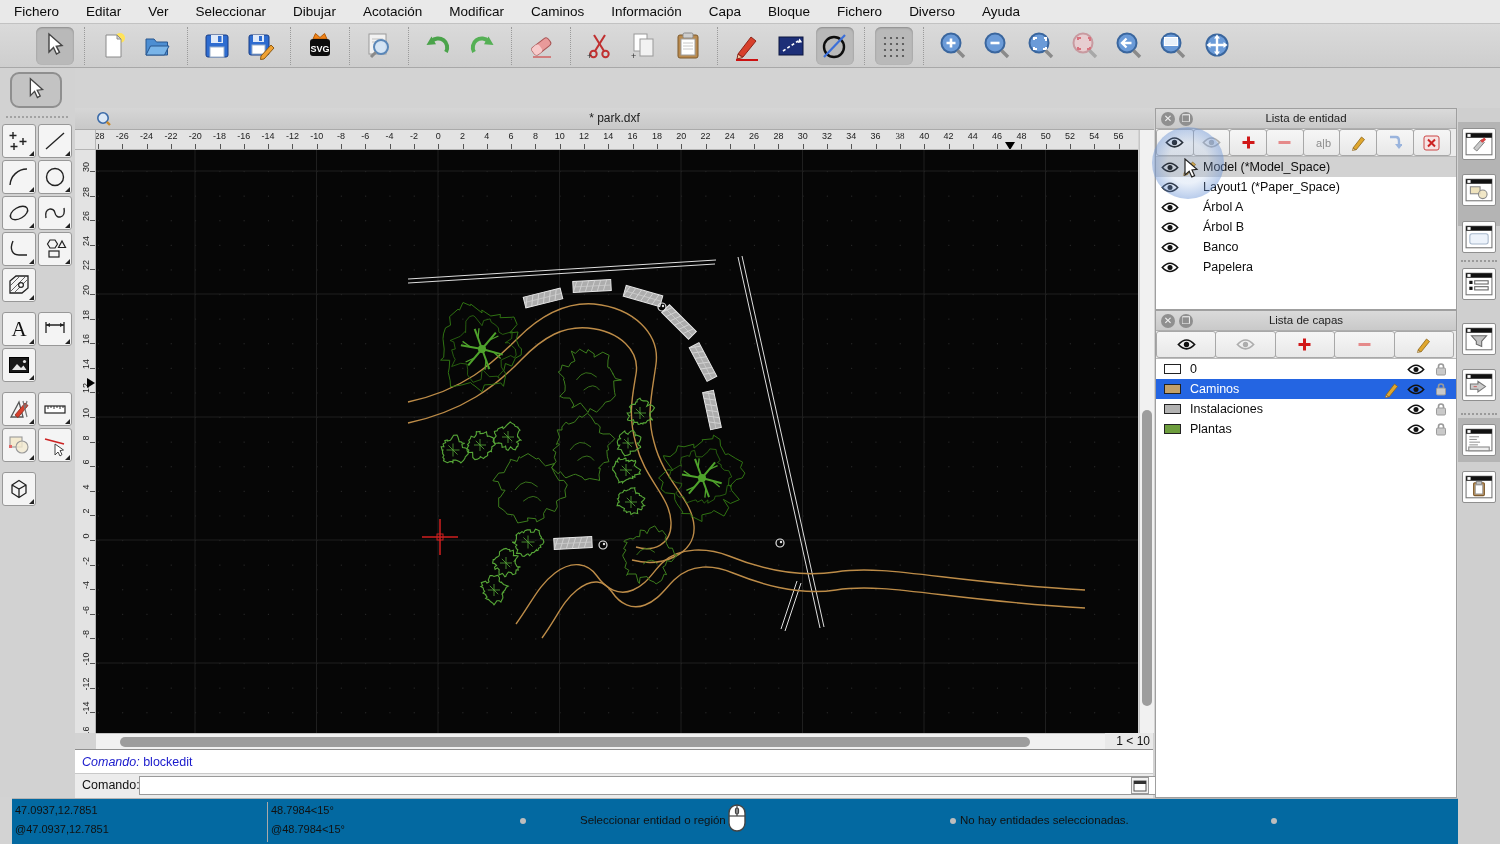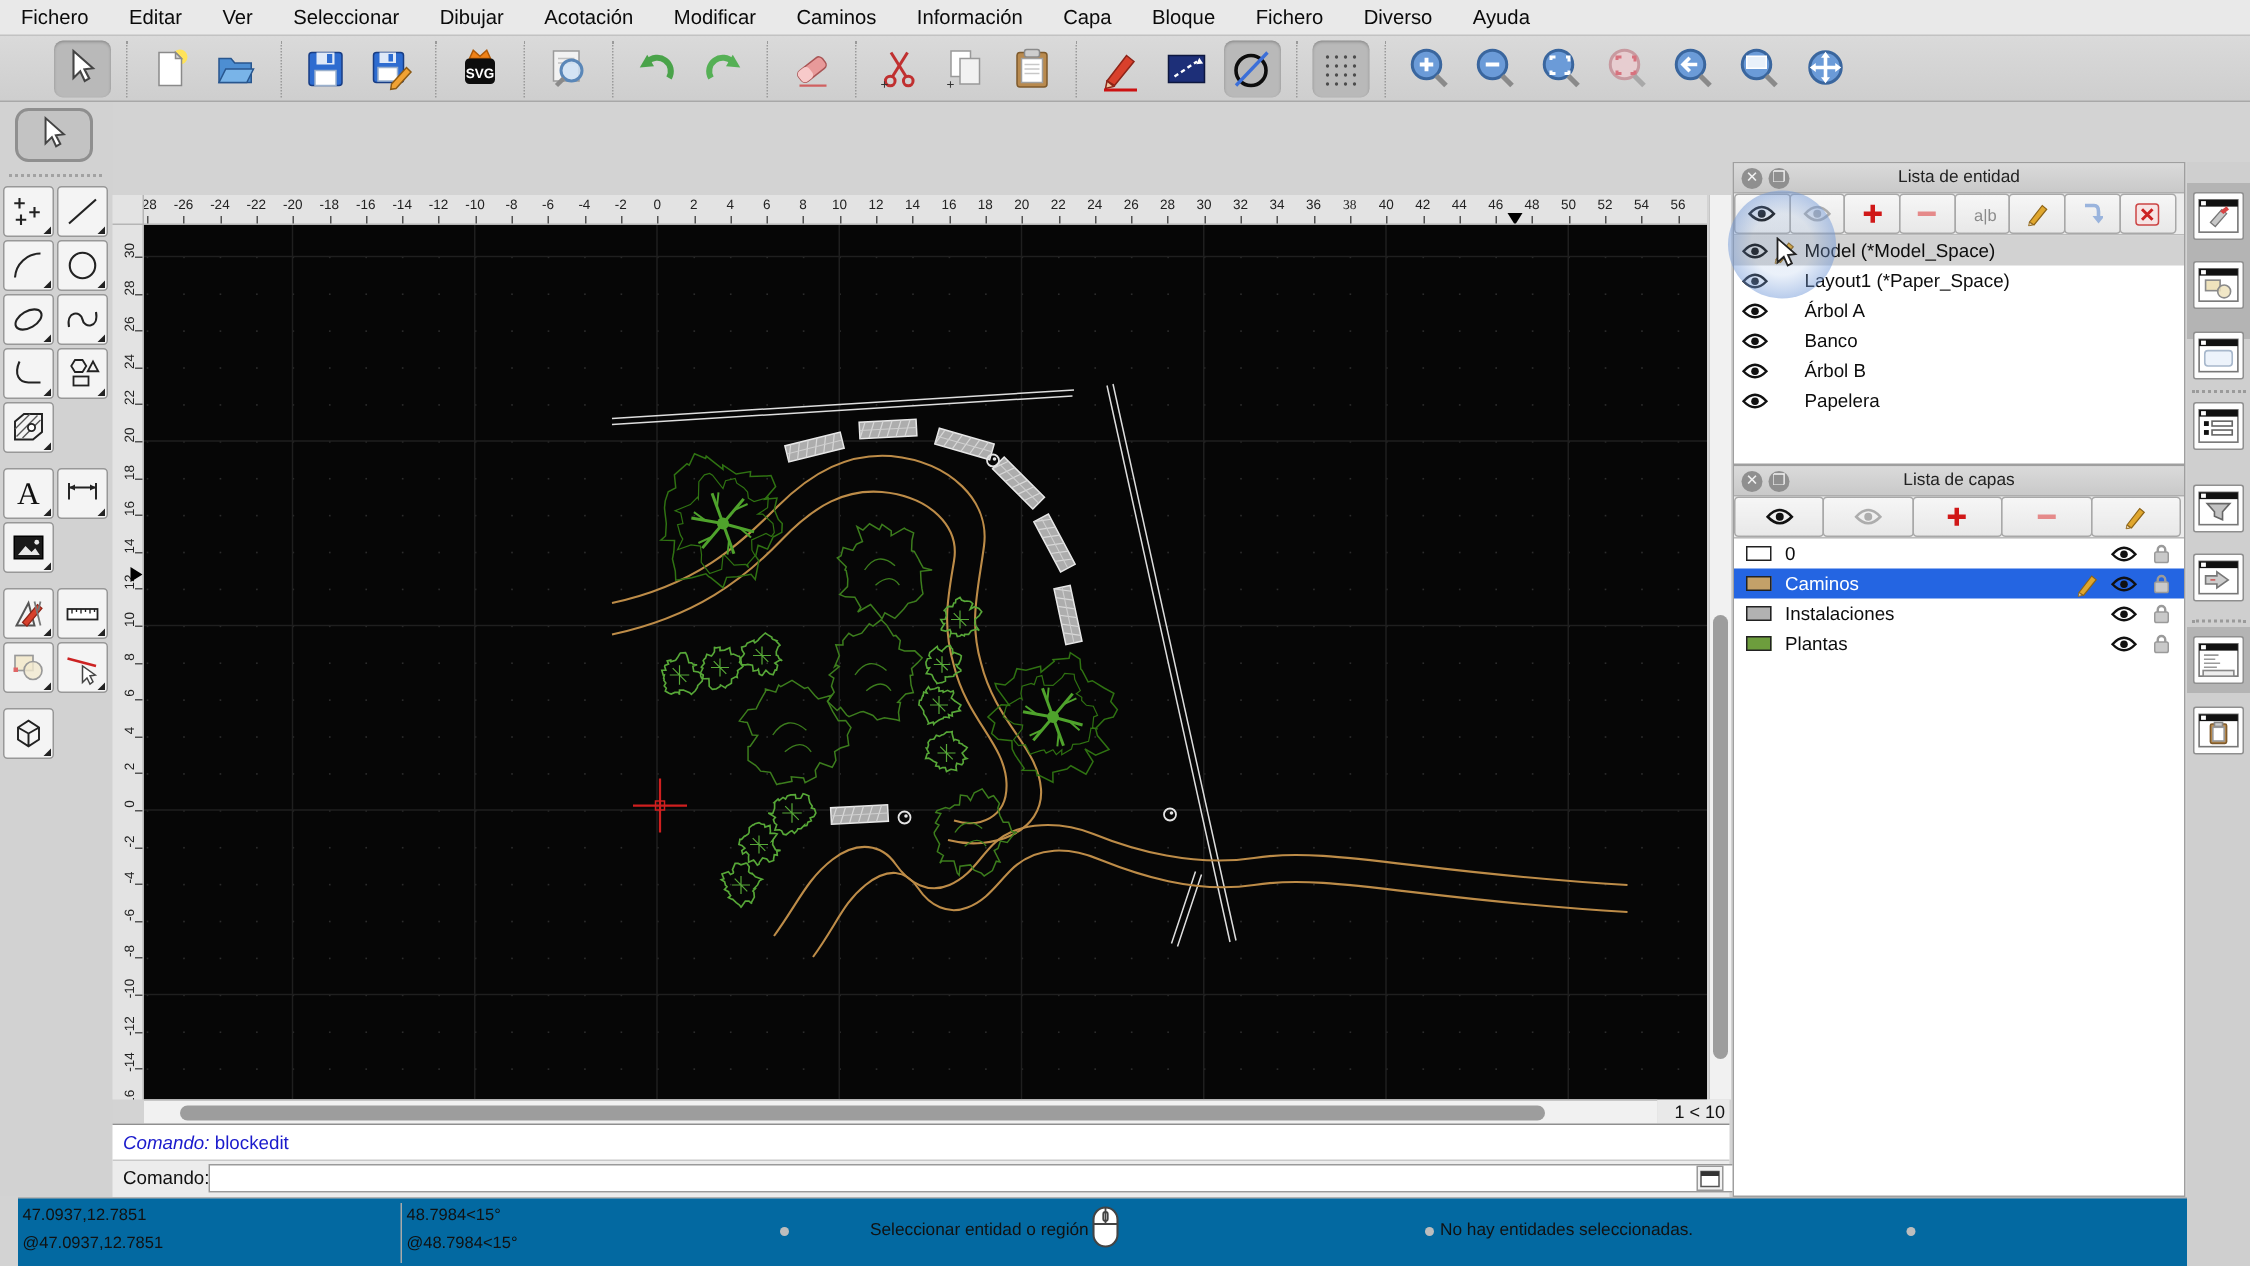--- a/index.html
+++ b/index.html
@@ -462,20 +462,27 @@
         <span class="pal-sub"></span>
       </div>
       <div class="pal-btn" style="left:2px; top:404px;">
         <svg width="26" height="26" viewBox="0 0 26 26">
           <path d="M6 9 L13 4.5 L20 9 L20 17 L13 21.5 L6 17 Z M6 9 L13 13 L20 9 M13 13 V21.5" fill="none" stroke="#222" stroke-width="1.3"></path>
         </svg>
         <span class="pal-sub"></span>
       </div>
     </div>
 
+  <div id="tabbar">
+    <span id="qcad-icon"><svg width="16" height="16" viewBox="0 0 16 16">
+          <circle cx="7" cy="7" r="5.2" fill="#dce8f5" stroke="#3a6aa8" stroke-width="1.6"></circle>
+          <line x1="10.8" y1="10.8" x2="14" y2="14" stroke="#c88a30" stroke-width="2.4"></line>
+        </svg></span>
+    <div id="tab-title">* park.dxf</div>
+  </div>
 
   <div id="ruler-corner"></div>
   <div id="hruler">
       <span class="hnum" style="left:2px;">-28</span>
       <span class="htick" style="left:2px;"></span>
       <span class="hnum" style="left:26.3px;">-26</span>
       <span class="htick" style="left:26.3px;"></span>
       <span class="hnum" style="left:50.6px;">-24</span>
       <span class="htick" style="left:50.6px;"></span>
       <span class="hnum" style="left:74.9px;">-22</span>
@@ -1891,31 +1898,31 @@
         <span style="margin-left:4px;">Árbol A</span>
       </div>
       <div class="row">
         <span class="row-icon" style="margin-left:5px;">
           <svg width="19" height="13" viewBox="0 0 20 13">
             <path d="M1.5 6.5 Q10 -3 18.5 6.5 Q10 15.5 1.5 6.5 Z" fill="none" stroke="#111" stroke-width="1.8"></path>
             <circle cx="10" cy="6.5" r="2.8" fill="#111"></circle>
           </svg>
         </span>
         <span class="row-icon" style="width:20px;"></span>
-        <span style="margin-left:4px;">Banco</span>
+        <span style="margin-left:4px;">Árbol B</span>
       </div>
       <div class="row">
         <span class="row-icon" style="margin-left:5px;">
           <svg width="19" height="13" viewBox="0 0 20 13">
             <path d="M1.5 6.5 Q10 -3 18.5 6.5 Q10 15.5 1.5 6.5 Z" fill="none" stroke="#111" stroke-width="1.8"></path>
             <circle cx="10" cy="6.5" r="2.8" fill="#111"></circle>
           </svg>
         </span>
         <span class="row-icon" style="width:20px;"></span>
-        <span style="margin-left:4px;">Árbol B</span>
+        <span style="margin-left:4px;">Banco</span>
       </div>
       <div class="row">
         <span class="row-icon" style="margin-left:5px;">
           <svg width="19" height="13" viewBox="0 0 20 13">
             <path d="M1.5 6.5 Q10 -3 18.5 6.5 Q10 15.5 1.5 6.5 Z" fill="none" stroke="#111" stroke-width="1.8"></path>
             <circle cx="10" cy="6.5" r="2.8" fill="#111"></circle>
           </svg>
         </span>
         <span class="row-icon" style="width:20px;"></span>
         <span style="margin-left:4px;">Papelera</span>

